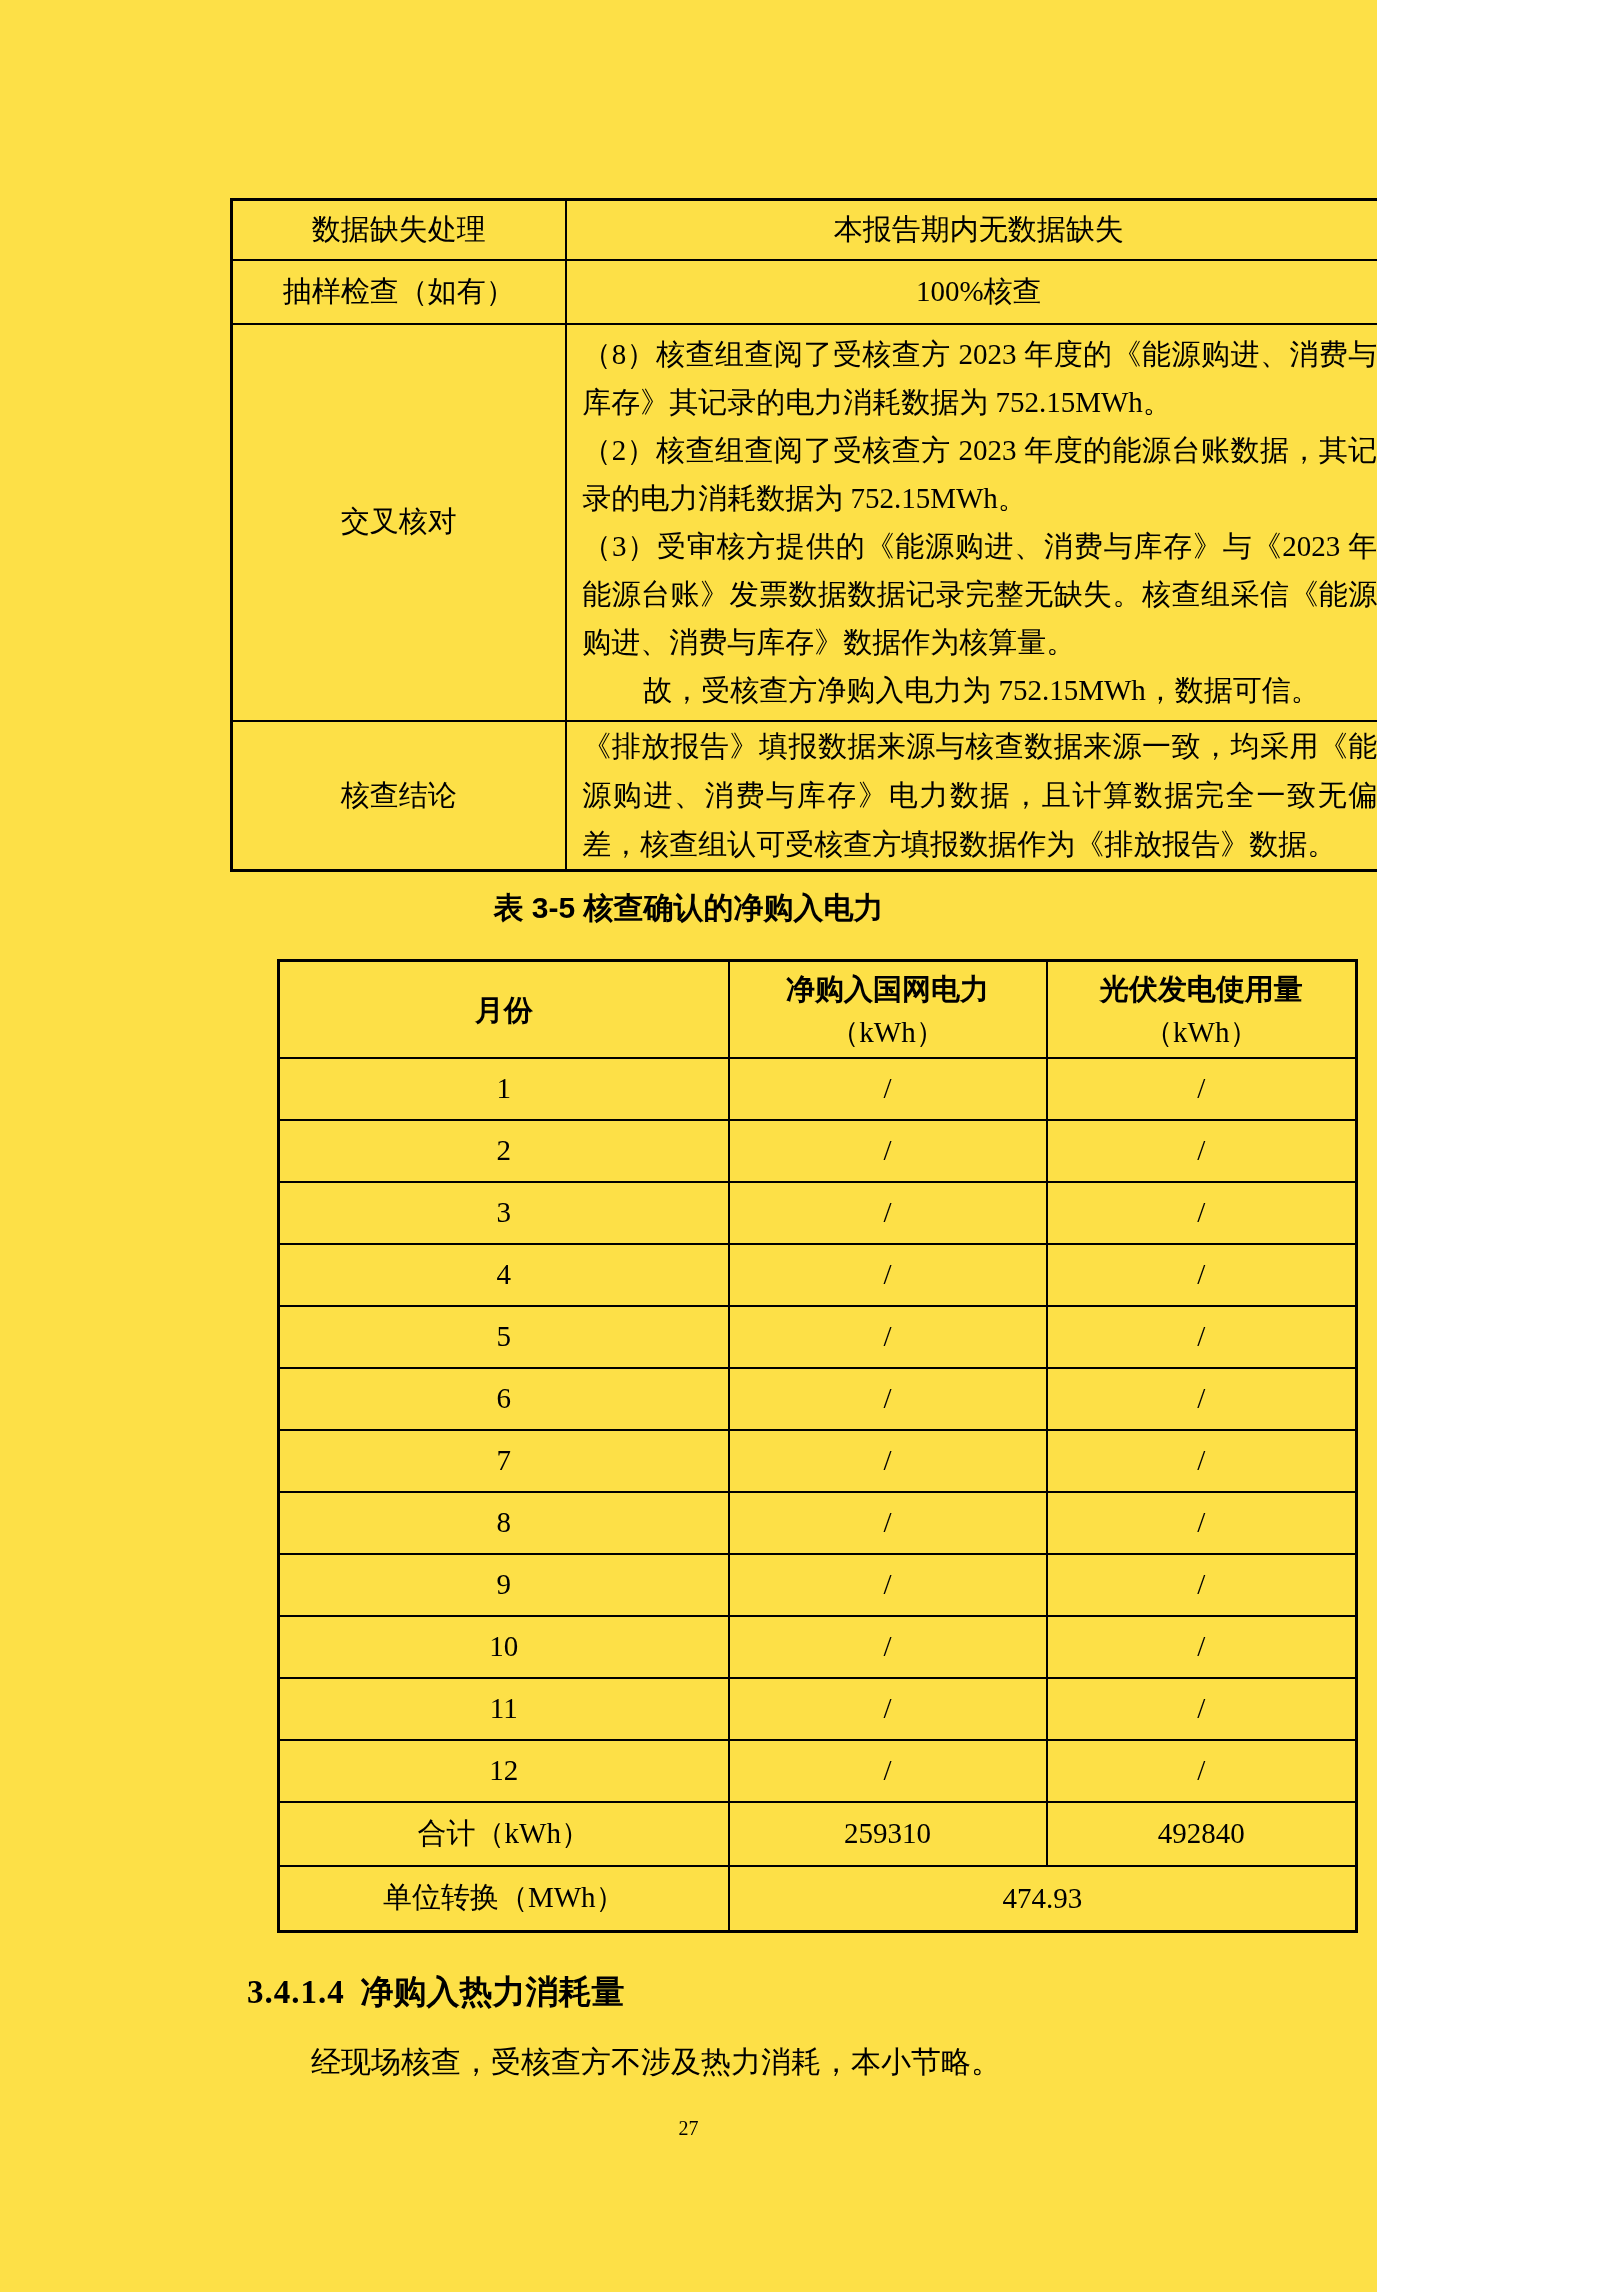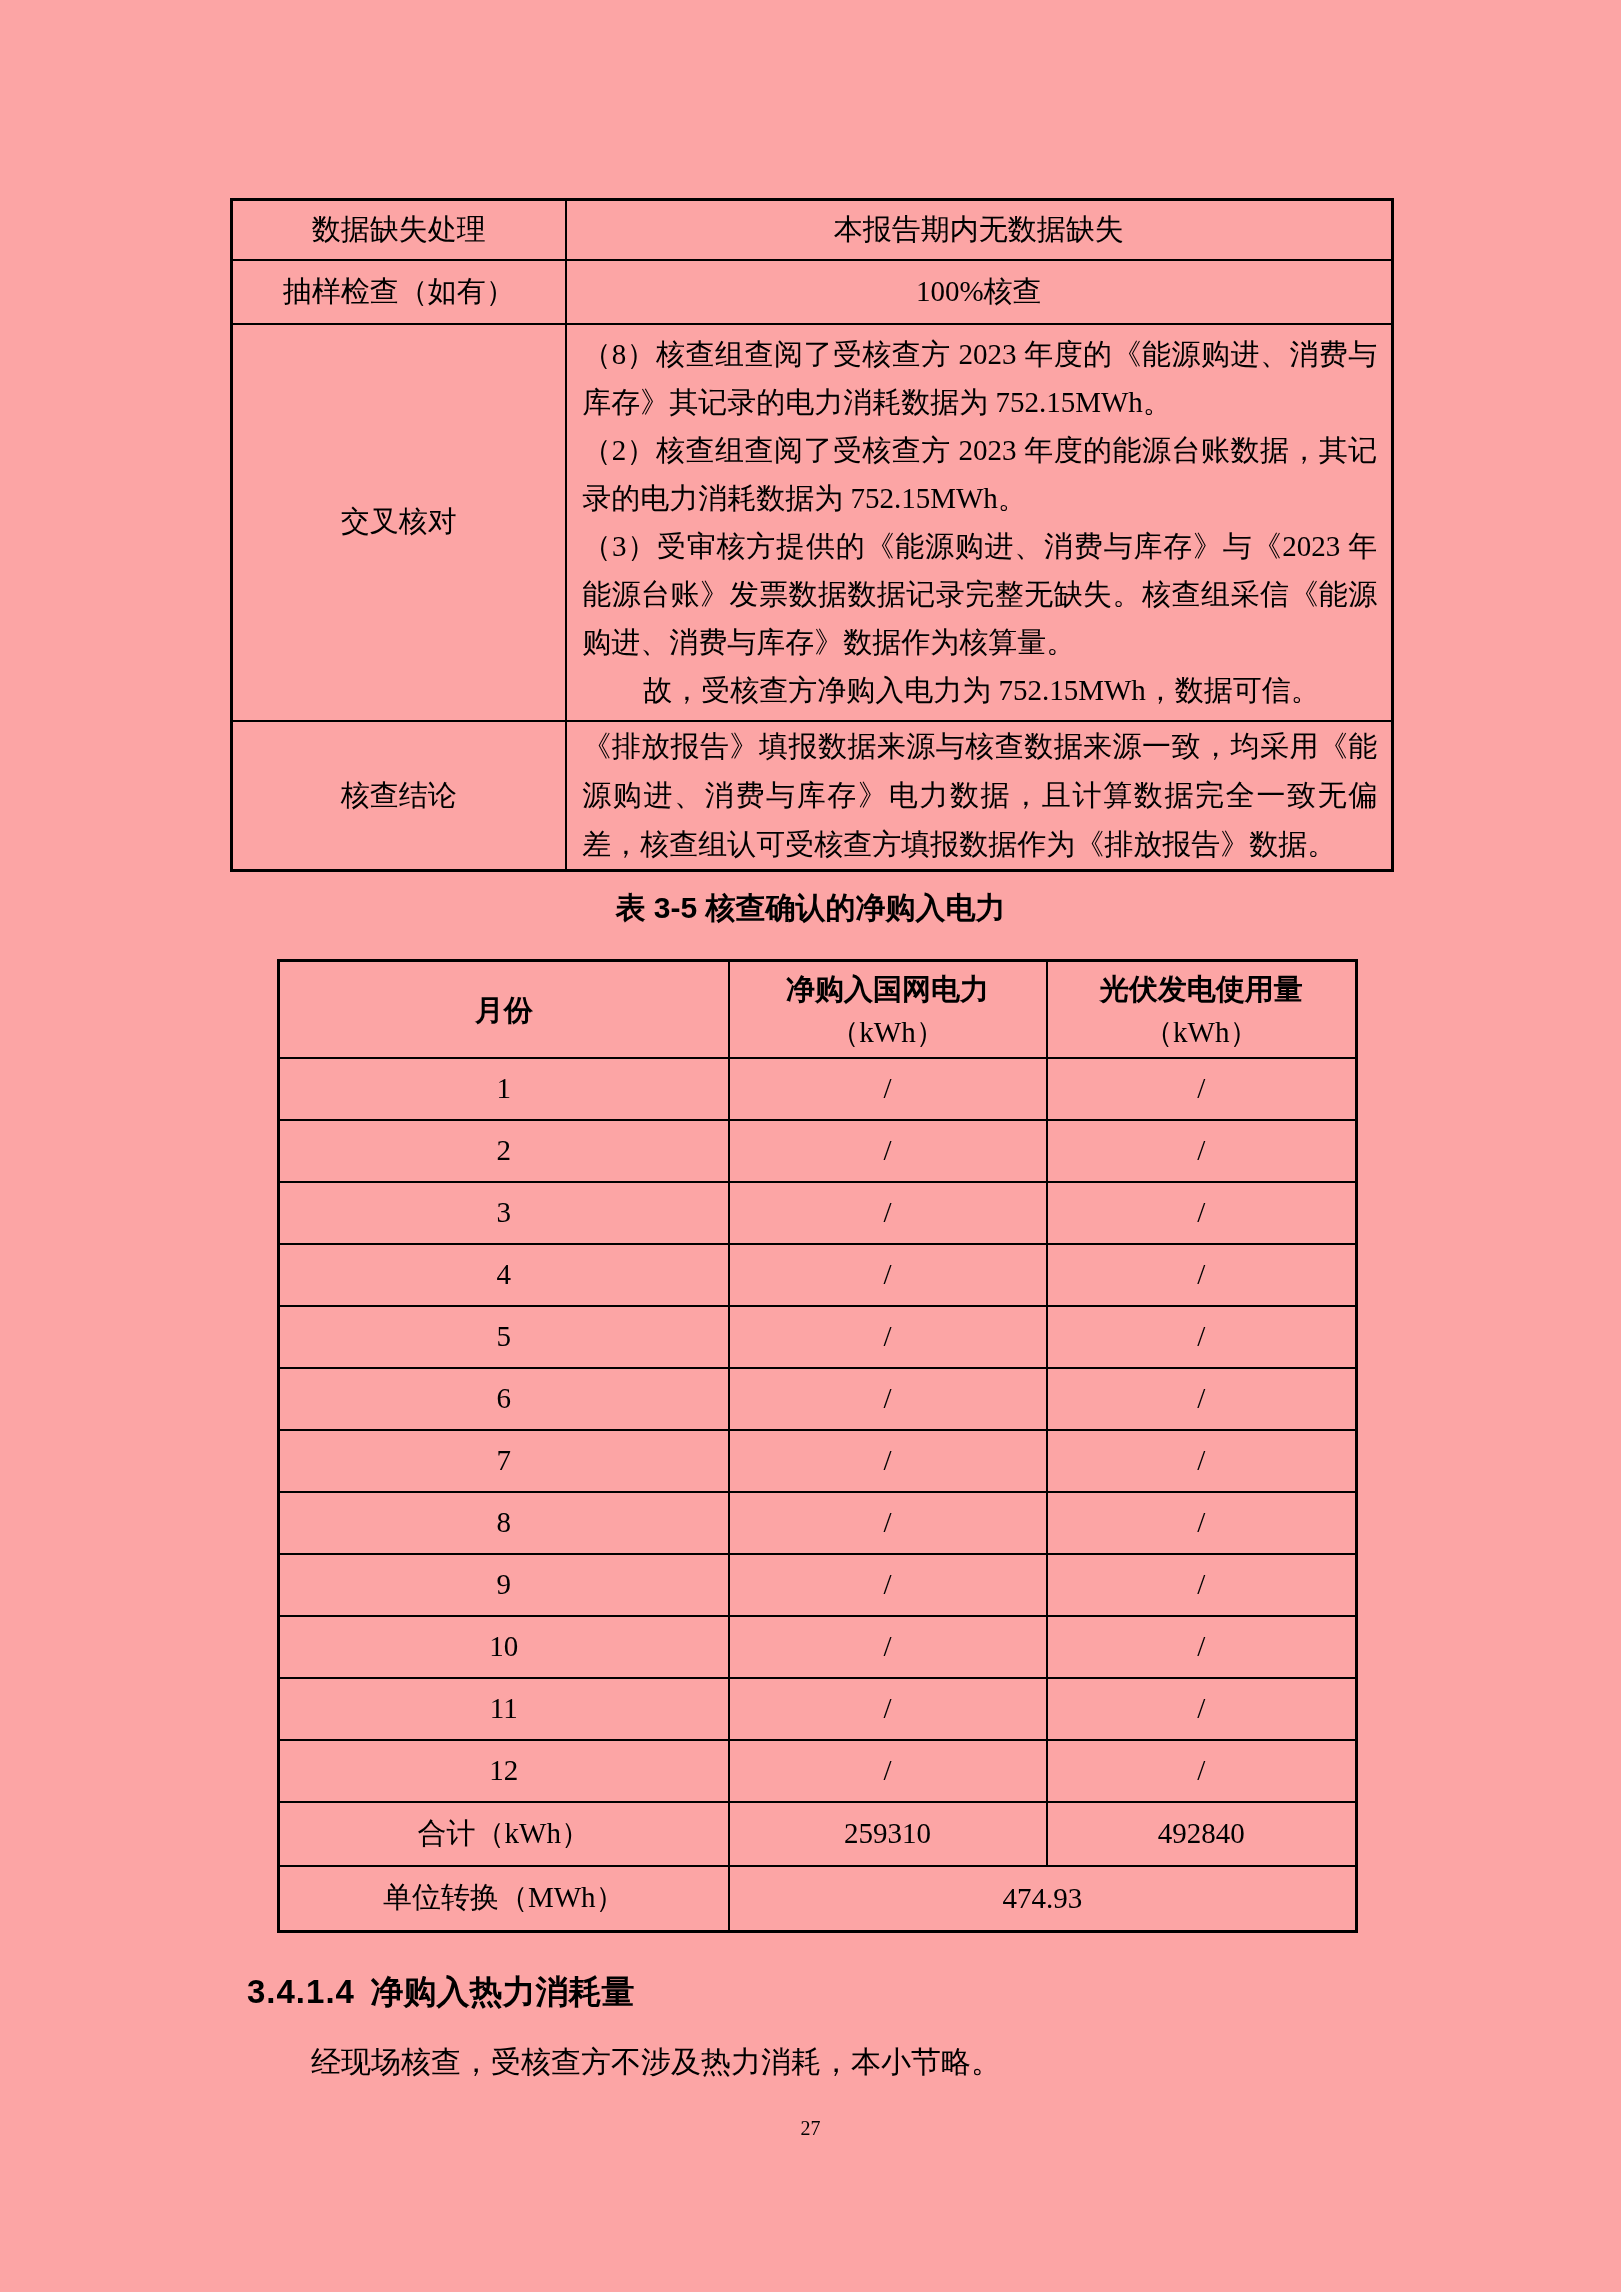--- a/index.html
+++ b/index.html
@@ -1,21 +1,21 @@
 <!DOCTYPE html>
 <html><head>
 <meta charset="utf-8">
 <style>
   * { box-sizing: border-box; }
   html, body { margin: 0; padding: 0; }
   body {
     width: 1621px; height: 2293px; background: #ffffff; color: #000000;
     font-family: "Liberation Serif", "DejaVu Serif", serif;
   }
-  .page { position: relative; width: 1621px; height: 2293px; background: #fca5a5; overflow: hidden; }
+  .page { position: relative; width: 1377px; height: 2293px; background: #fde047; overflow: hidden; }
 
   table { border-collapse: collapse; table-layout: fixed; position: absolute; }
   td { border: 2.5px solid #000; vertical-align: middle; overflow: hidden; }
 
   
   #table1 { left: 230px; top: 198px; width: 1161px; border: 3.4px solid #000; }
   #table1 td { font-size: 29px; }
   #table1 .lbl { text-align: center; padding: 0 7.8px; }
   #table1 .ctr { text-align: center; padding: 0 11.8px; }
   #table1 .txt { padding: 5.9px 13.7px 5.9px 15.7px; vertical-align: middle; }
@@ -37,21 +37,21 @@
     font-family: "Liberation Sans", "DejaVu Sans", sans-serif; font-weight: bold;
     font-size: 29px; line-height: 45px; padding-top: 2px;
   }
   .hunit { font-size: 29px; line-height: 41px; font-weight: normal; }
   #table2 .mrow td { height: 62px; }
   #table2 .trow td { height: 64px; }
   #table2 .crow td { height: 66px; }
 
   
   #heading { position: absolute; left: 247px; top: 1970px; font-weight: bold; font-size: 33px; white-space: nowrap; }
-  #heading .hnum { font-family: Liberation Sans, sans-serif; letter-spacing: 1px; margin-top: 16px; }
+  #heading .hnum { font-family: Liberation Serif, serif; letter-spacing: 1px; margin-top: 16px; }
   #heading .htitle { font-family: "Liberation Sans", "DejaVu Sans", sans-serif; margin-left: 15.7px; }
   #para {
     position: absolute; left: 250px; top: 2041px; width: 1147px;
     font-size: 30px; line-height: 41px; text-indent: 61px;
   }
   #pageno { position: absolute; left: 0; top: 2117px; width: 100%; text-align: center; font-size: 20px; }
 </style>
 </head>
 <body>
 

